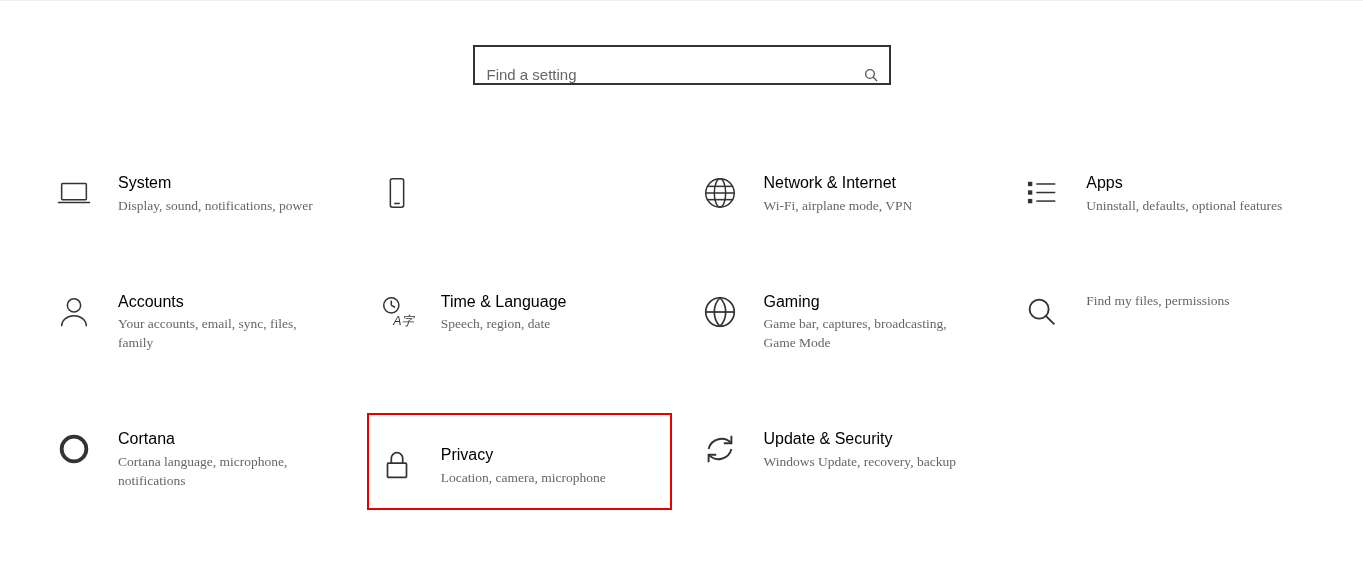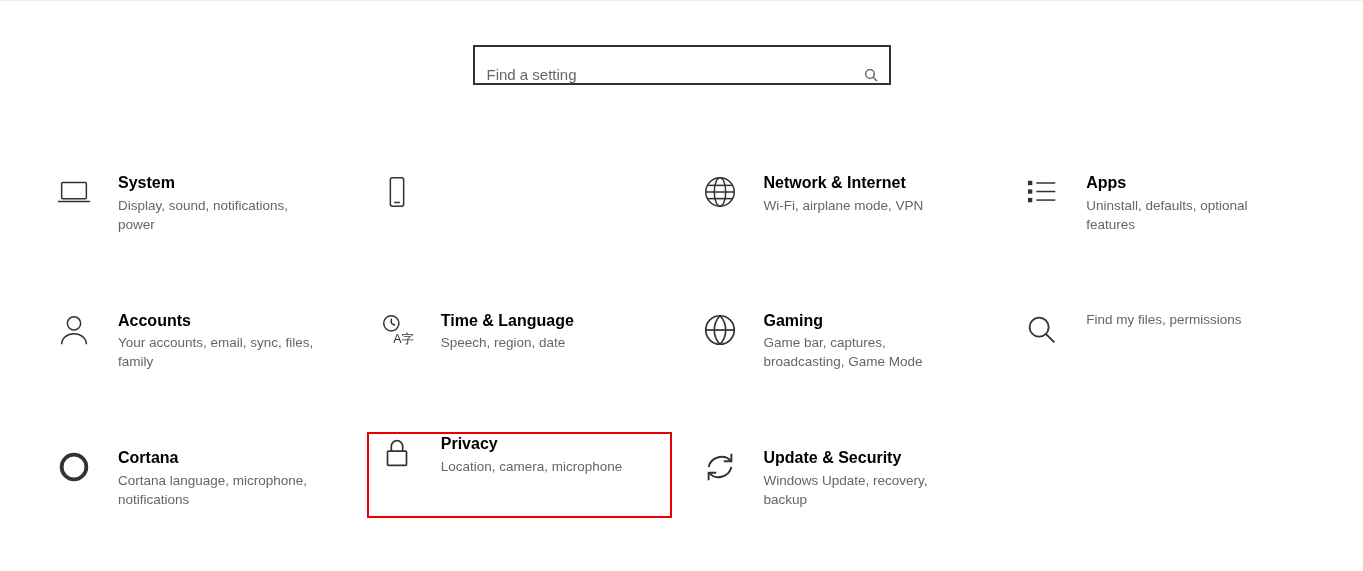--- a/index.html
+++ b/index.html
@@ -46,46 +46,48 @@
     }
     .tile {
       display: flex;
       align-items: flex-start;
       gap: 24px;
       padding: 8px 8px;
       cursor: default;
     }
     .tile.highlight {
       border: 2px solid #e80000;
-      padding: 0 8px 20px 8px;
+      padding: 30px 8px 20px 8px;
       margin-top: -8px;
       margin-left:-2px;
     }
     .tile-icon {
       width: 40px;
       height: 40px;
       color: #333;
       flex-shrink: 0;
       display:flex;
-      align-items:flex-start;
+      align-items:center;
       justify-content:center;
+      font-style:italic;
     }
     .tile-text { flex: 1; }
     .tile-title {
       font-size: 16px;
-      font-weight: 700;
+      font-weight: 400;
       color: #000;
       line-height: 1.3;
       margin-bottom: 3px;
     }
     .tile-sub {
       font-size: 13.5px;
       color: #666;
       line-height: 1.4;
       max-width: 200px;
+      font-family: Liberation Serif, serif;
     }
     svg { display:block; }
   </style>
 </head>
 <body>
 
 <div class="container">
 
   <div class="search-wrap">
     <div class="search-box">

